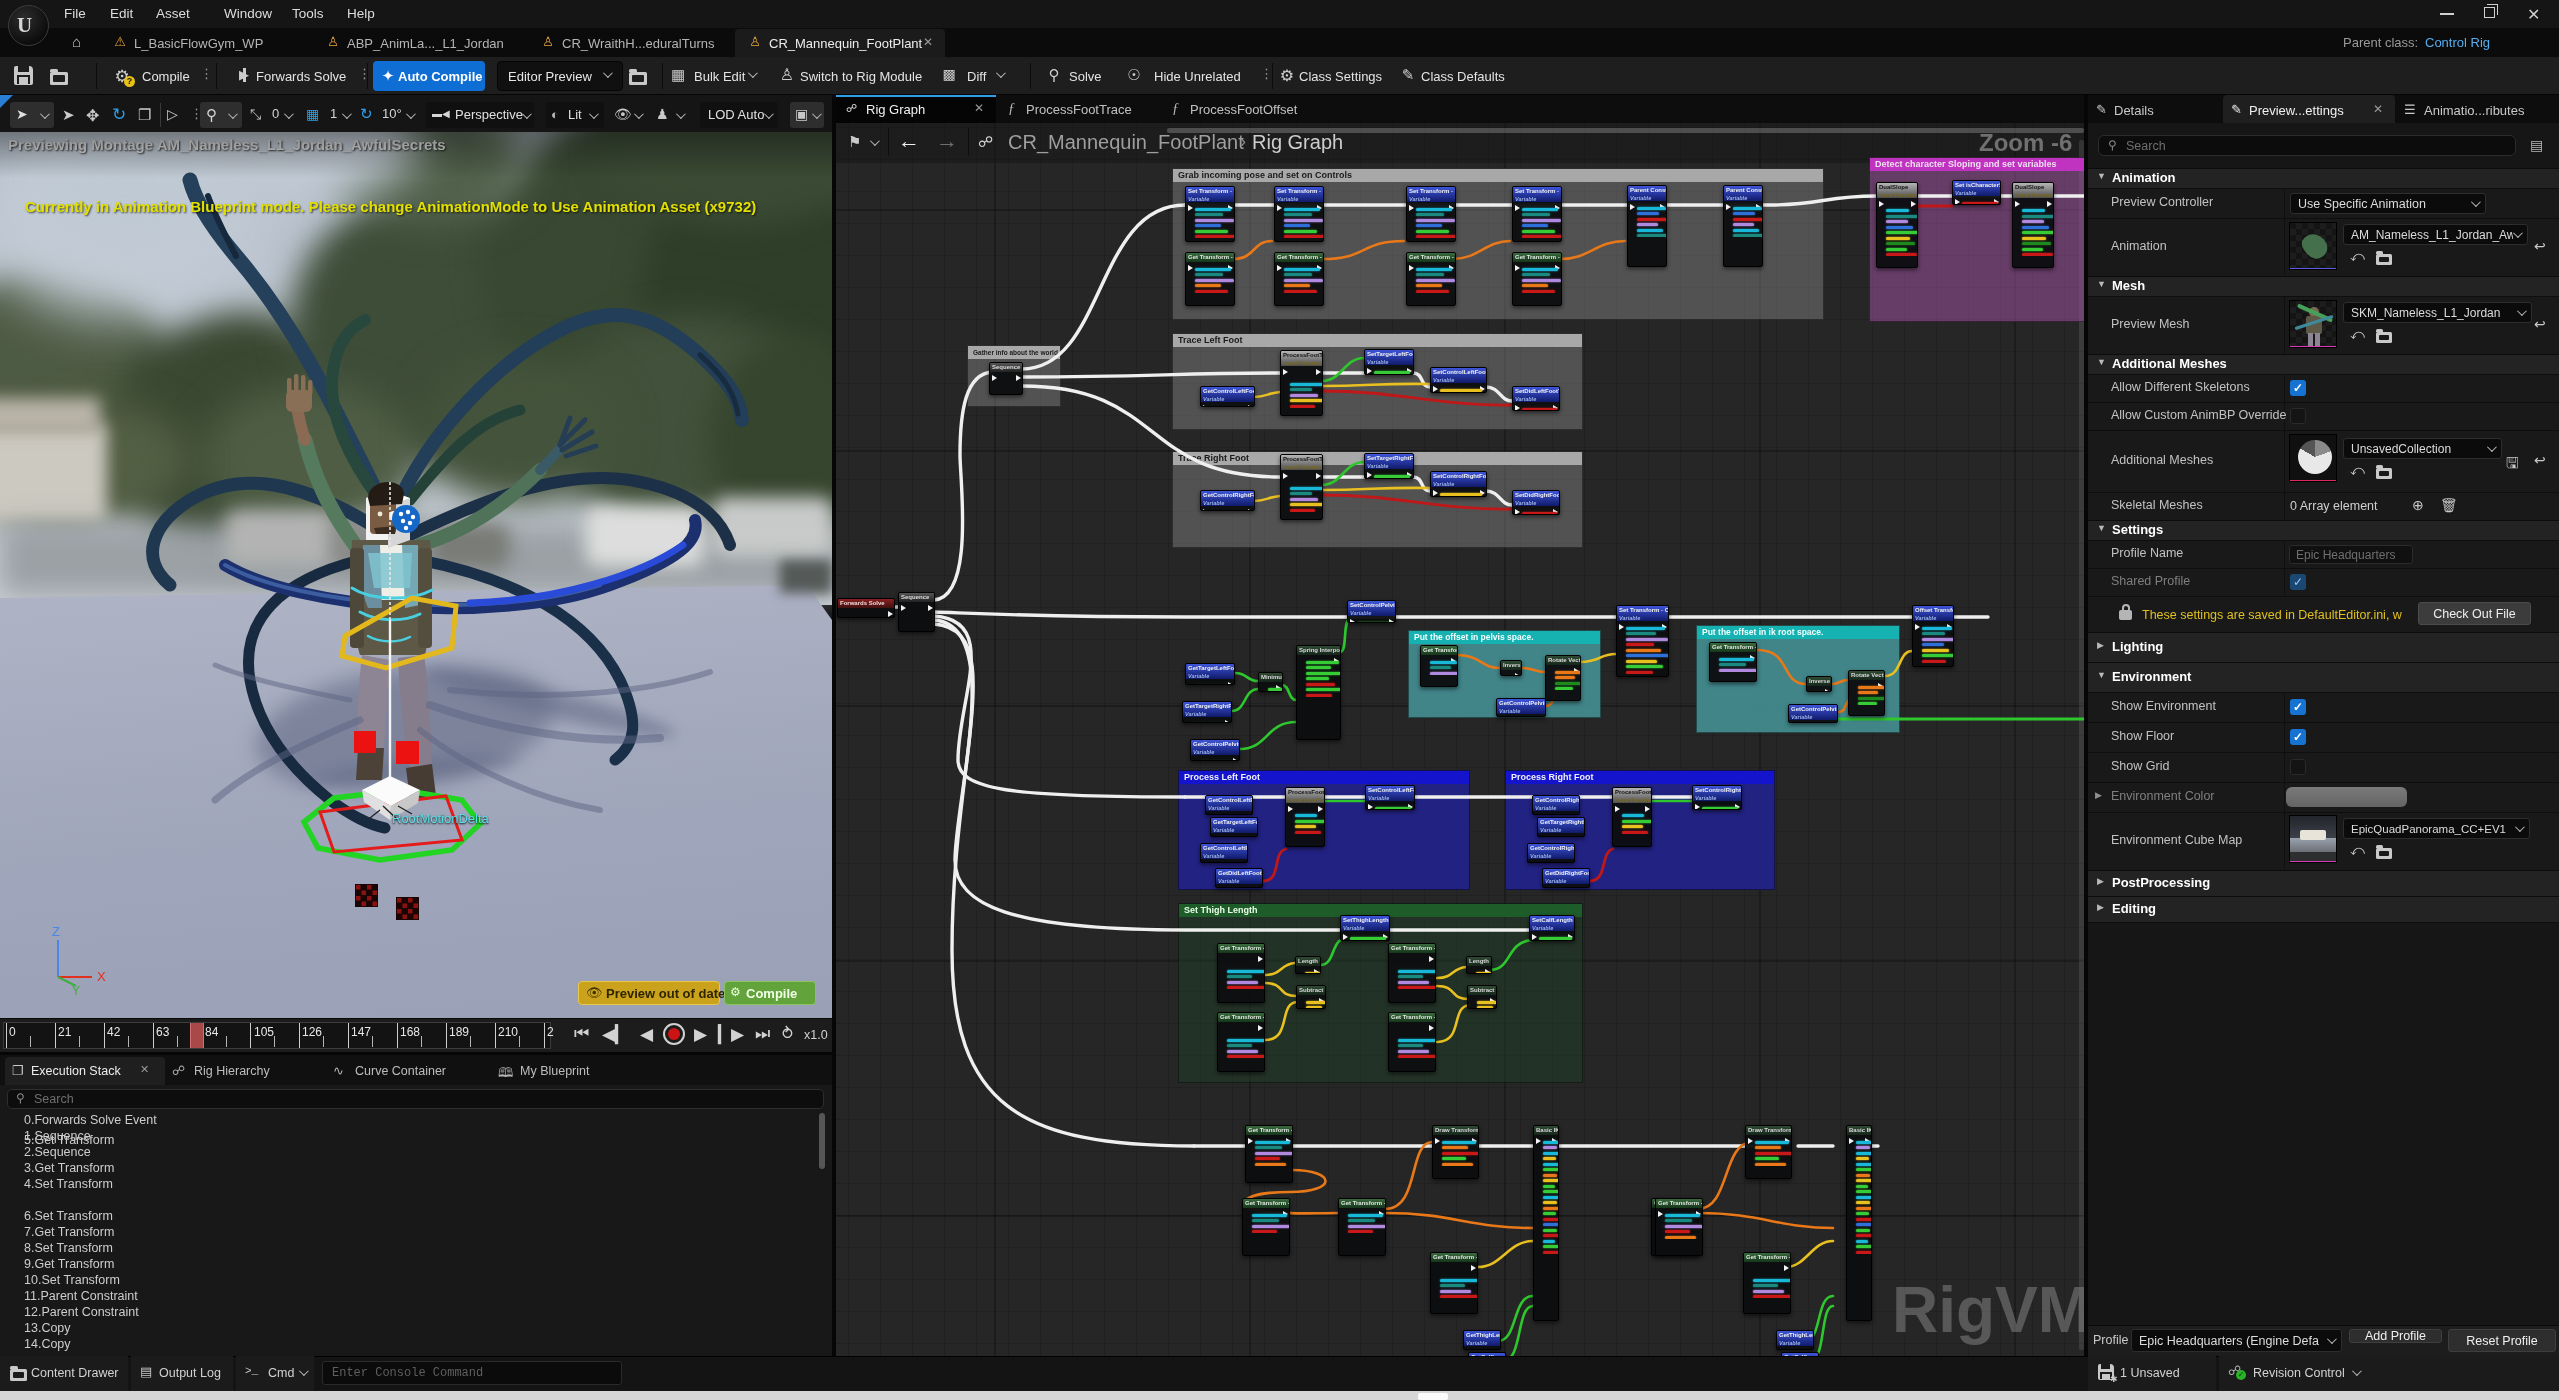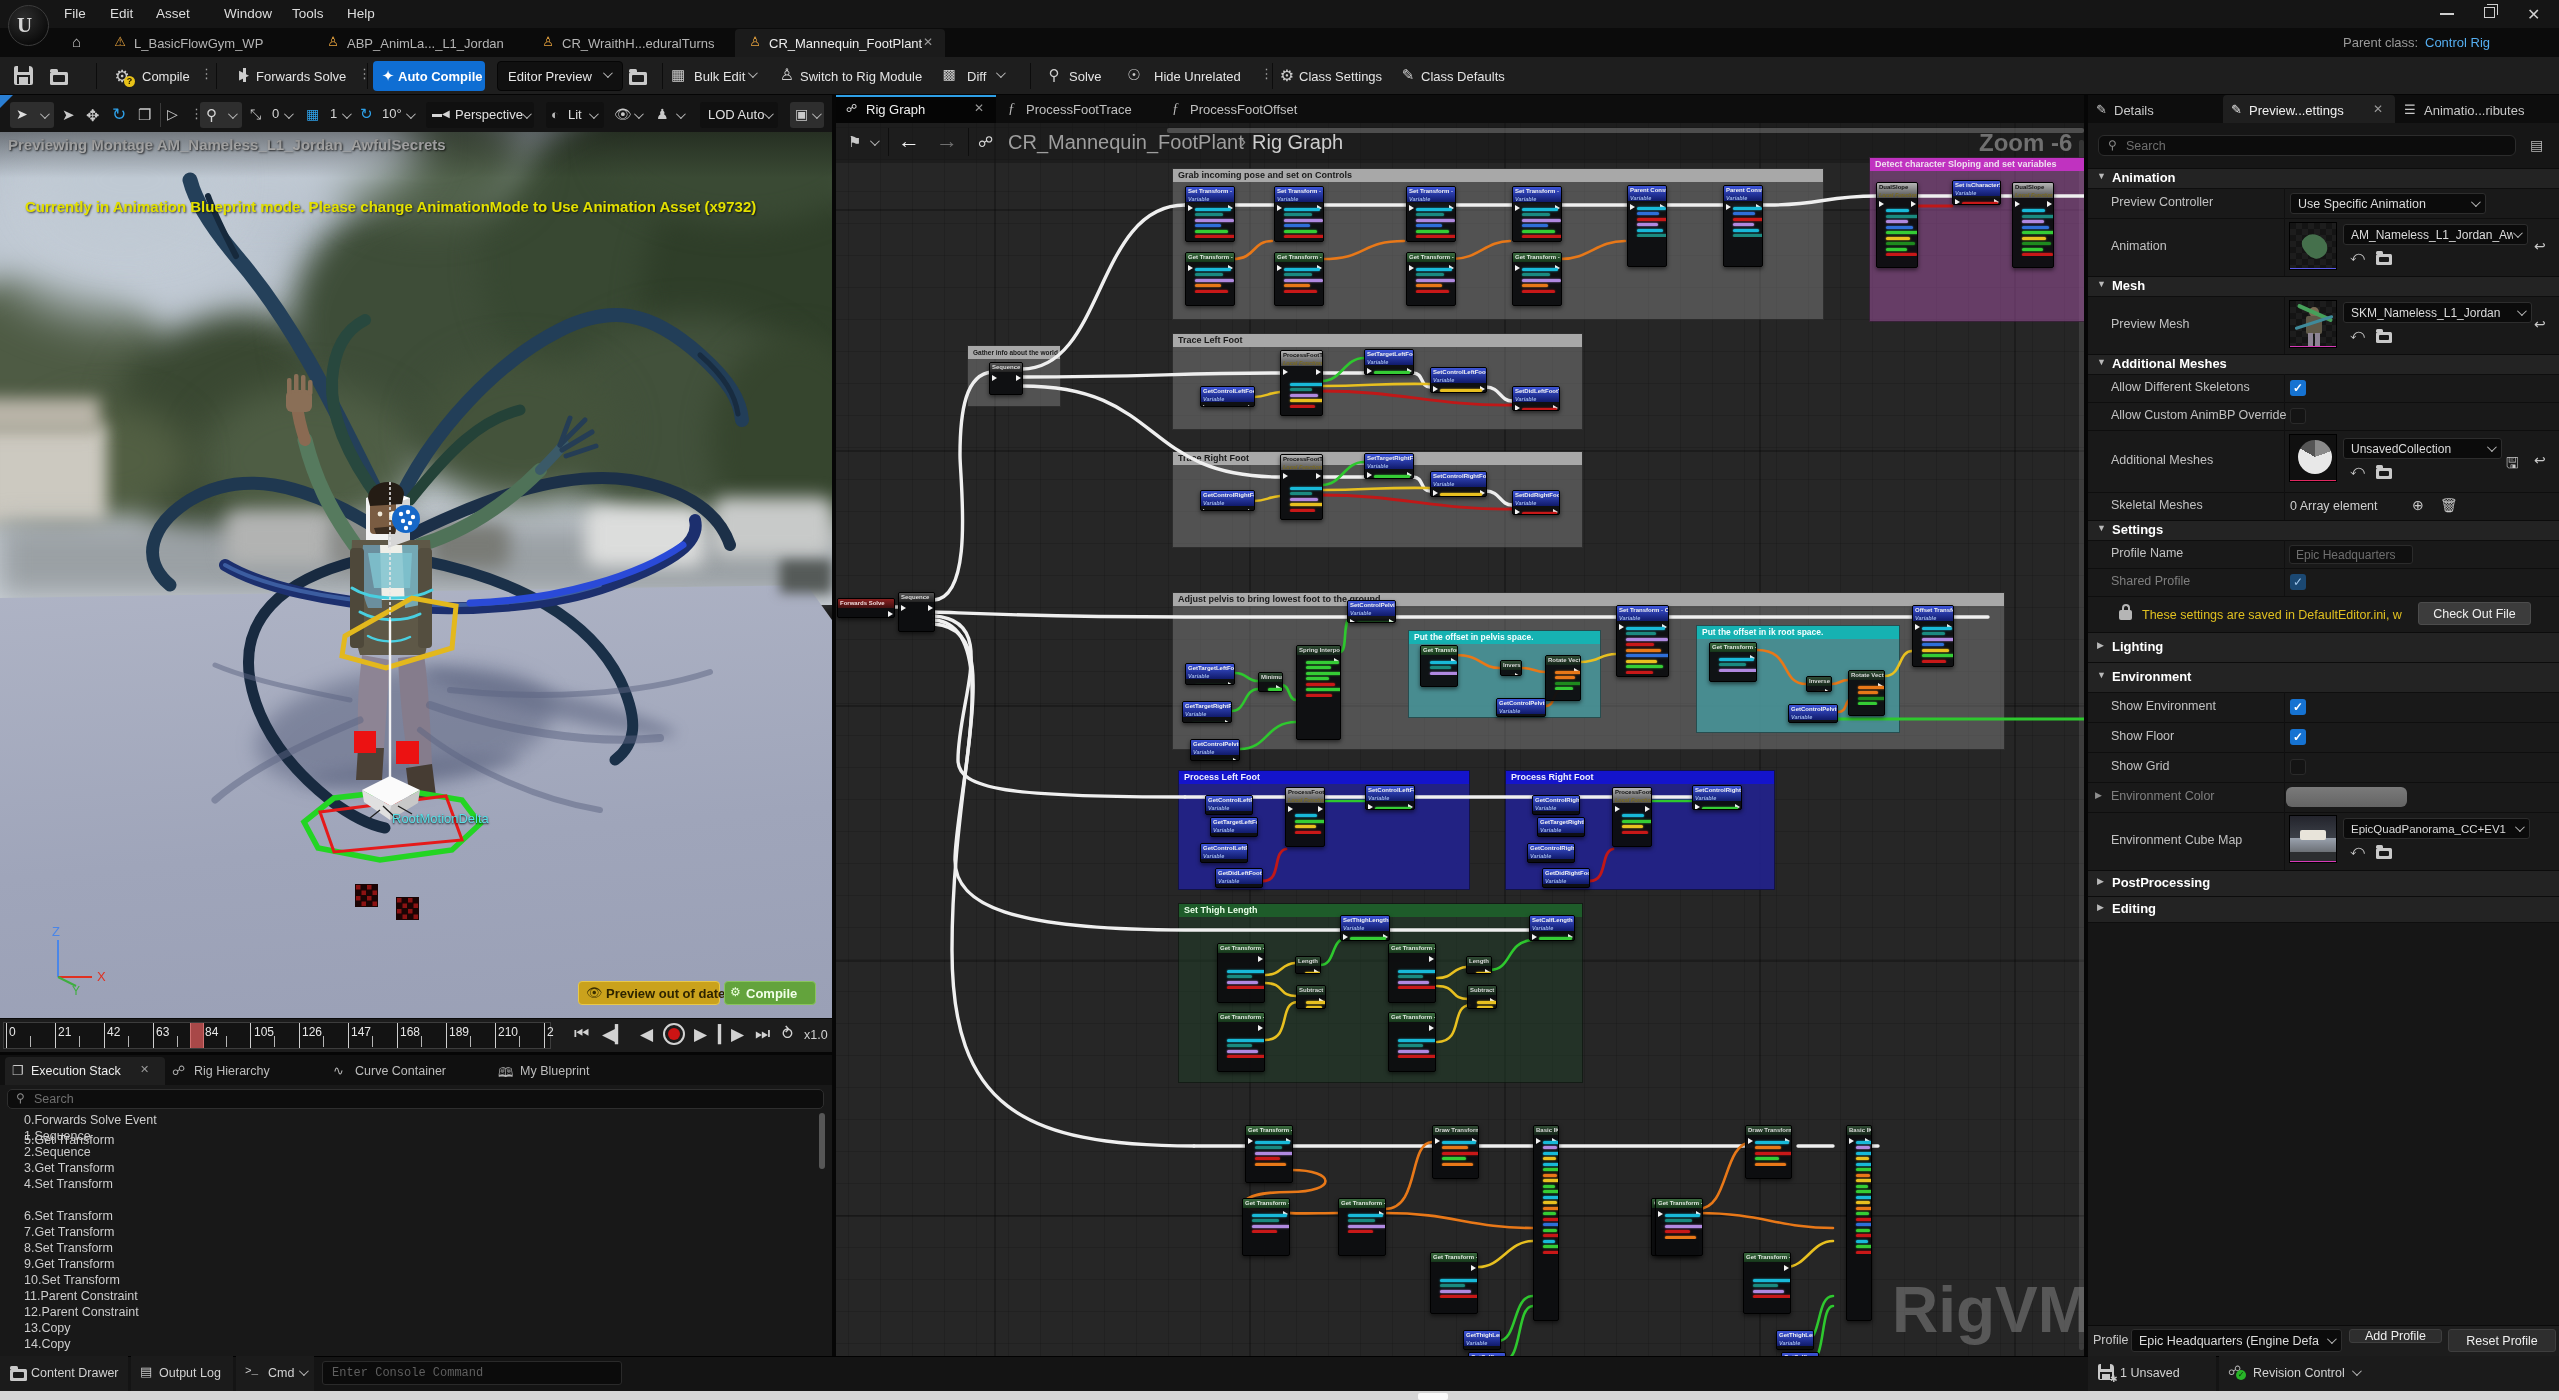--- a/index.html
+++ b/index.html
@@ -378,23 +378,20 @@
     </div>
 <div class="cmt" style="left:131px;top:250px;width:94px;height:62px;background:rgba(150,150,150,.40)">
 <div class="cmh" style="background:#a8a8a8;color:#1a1a1a;font-size:6.5px">Gather info about the world</div>
     </div>
 <div class="cmt" style="left:336px;top:238px;width:411px;height:97px;background:rgba(150,150,150,.40)">
 <div class="cmh" style="background:#a8a8a8;color:#1a1a1a;font-size:9px">Trace Left Foot</div>
     </div>
 <div class="cmt" style="left:336px;top:356px;width:411px;height:97px;background:rgba(150,150,150,.40)">
 <div class="cmh" style="background:#a8a8a8;color:#1a1a1a;font-size:9px">Trace Right Foot</div>
     </div>
-<div class="cmt" style="left:336px;top:497px;width:833px;height:158px;background:rgba(150,150,150,.40)">
-<div class="cmh" style="background:#a8a8a8;color:#1a1a1a;font-size:9px">Adjust pelvis to bring lowest foot to the ground.</div>
-    </div>
 <div class="cmt" style="left:572px;top:535px;width:193px;height:88px;background:rgba(70,150,155,.85)">
 <div class="cmh" style="background:#16b2b2;color:#f2ffff;font-size:8.5px">Put the offset in pelvis space.</div>
     </div>
 <div class="cmt" style="left:860px;top:530px;width:204px;height:108px;background:rgba(70,150,155,.85)">
 <div class="cmh" style="background:#16b2b2;color:#f2ffff;font-size:8.5px">Put the offset in ik root space.</div>
     </div>
 <div class="cmt" style="left:342px;top:675px;width:292px;height:120px;background:rgba(34,34,148,.85)">
 <div class="cmh" style="background:#1414cc;color:#f0f0ff;font-size:9px">Process Left Foot</div>
     </div>
 <div class="cmt" style="left:669px;top:675px;width:270px;height:120px;background:rgba(34,34,148,.85)">

